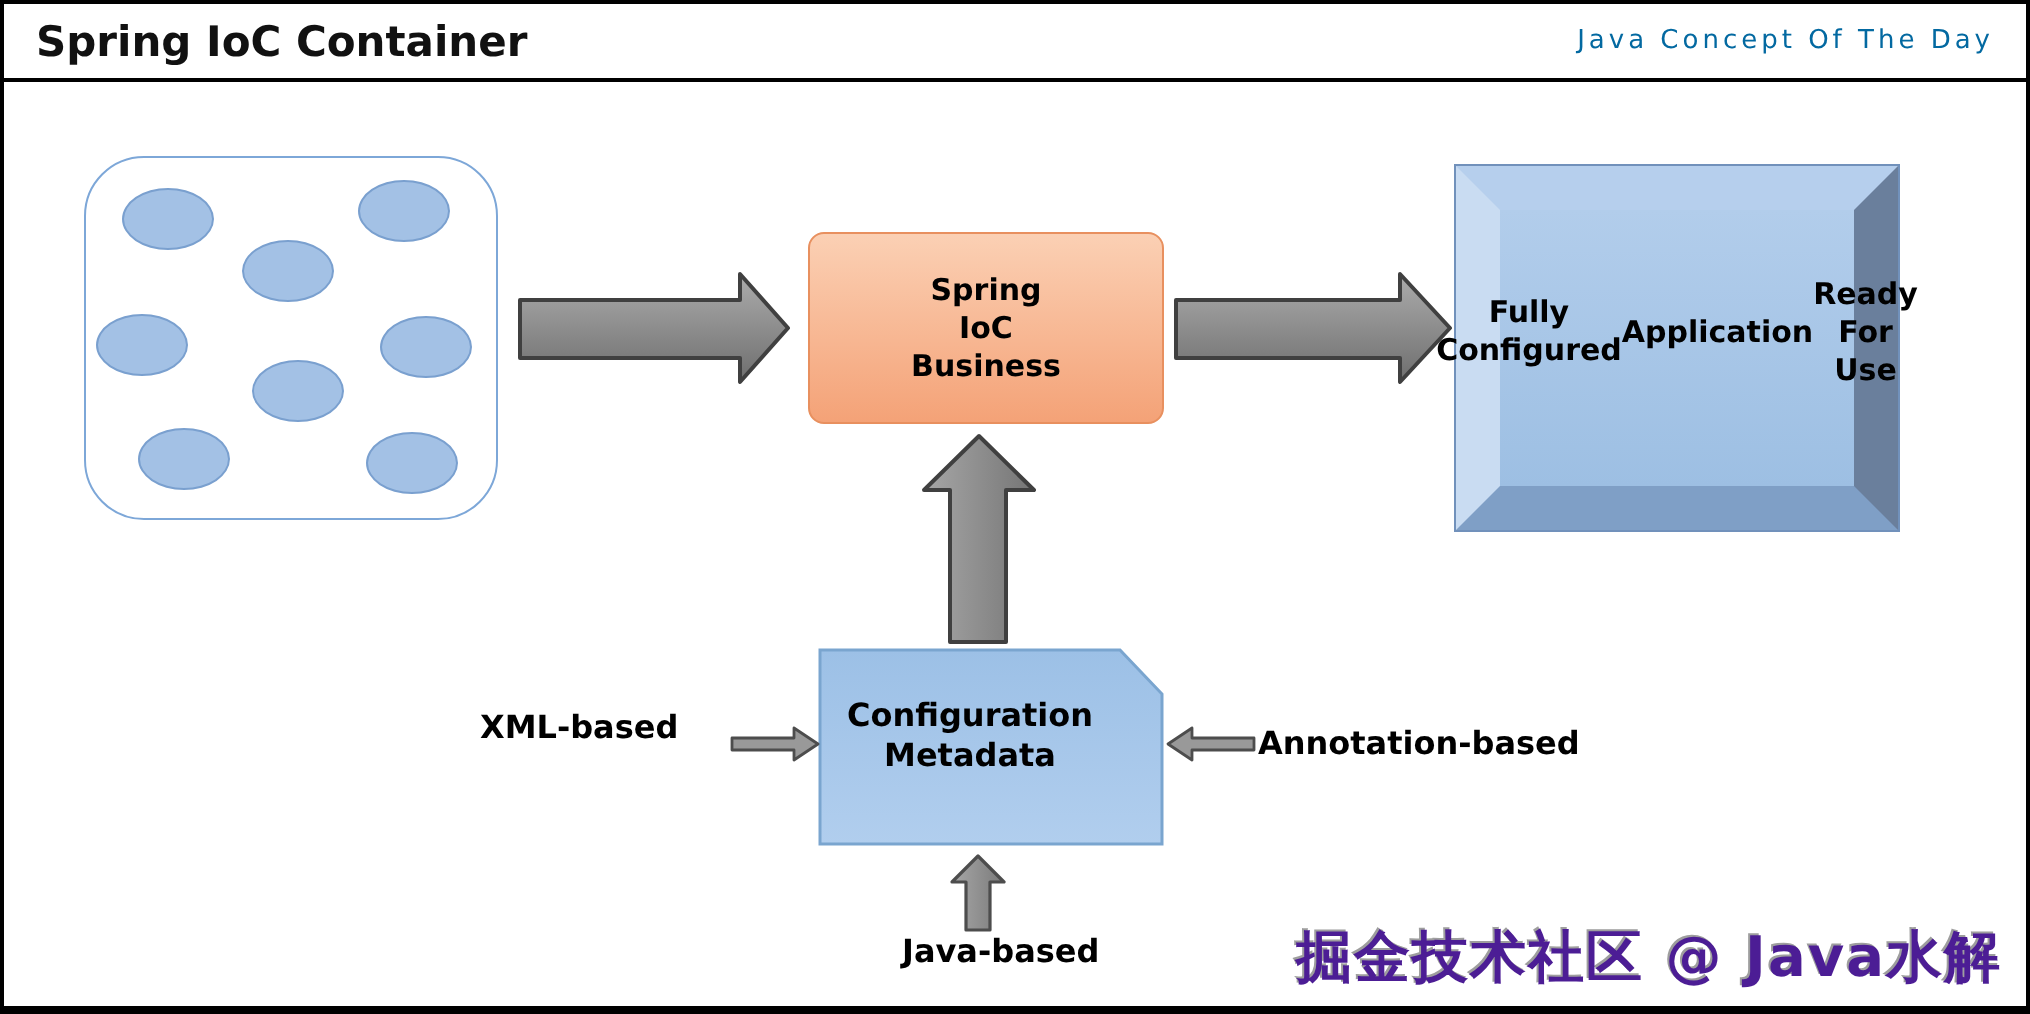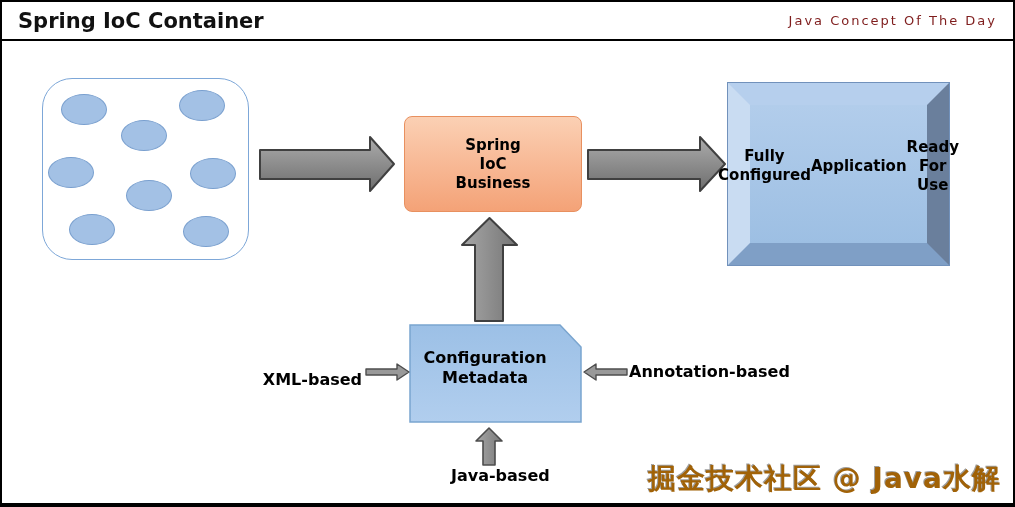--- a/index.html
+++ b/index.html
@@ -7,21 +7,21 @@
     position:relative; width:1015px; height:507px; box-sizing:border-box;
     border:2px solid #000; border-bottom-width:4px; background:#fff;
     font-family:"DejaVu Sans","Liberation Sans",sans-serif; overflow:hidden;
   }
   .header {
     position:absolute; top:0; left:0; right:0; height:39px;
     border-bottom:2px solid #000; display:flex; align-items:center;
     justify-content:space-between; padding:0 16px; box-sizing:border-box;
   }
   .title { font-size:21px; font-weight:bold; color:#111; }
-  .brand { font-size:13px; color:#7f1d1d; letter-spacing:2px; }
+  .brand { font-size:13px; color:#0369a1; letter-spacing:2px; }
 
   .abs { position:absolute; }
 
   
   .pojo-box {
     left:40px; top:76px; width:207px; height:182px;
     border:1.5px solid #7da7d8; border-radius:30px; background:#fff; box-sizing:border-box;
   }
   .po {
     position:absolute; width:46px; height:31px; border-radius:50%;
@@ -54,27 +54,27 @@
     font-weight:bold; font-size:15px; line-height:19px; color:#000;
   }
 
   
   .config-label {
     left:408px; top:346px; width:150px; text-align:center;
     font-weight:bold; font-size:16px; line-height:20px; color:#000;
   }
 
   .side-label { font-weight:bold; font-size:16px; color:#000; white-space:nowrap; }
-  .xml-label { left:238px; top:368px; width:122px; text-align:right; }
+  .xml-label { left:238px; top:352px; width:122px; }
   .annotation-label { left:627px; top:360px; }
   .java-label { left:449px; top:464px; width:120px; text-align:left; }
 
   .watermark {
     right:12px; top:458px; font-size:28px; font-weight:bold; letter-spacing:1px;
-    color:#a16207; text-shadow:-1px -1px 0 #9e9e9e, 1px 1px 1px #ffffff;
+    color:#4c1d95; text-shadow:-1px -1px 0 #9e9e9e, 1px 1px 1px #ffffff;
     white-space:nowrap;
   }
 </style>
 </head>
 <body>
 
 <div class="page">
 
   <div class="header">
     <span class="title">Spring IoC Container</span>

